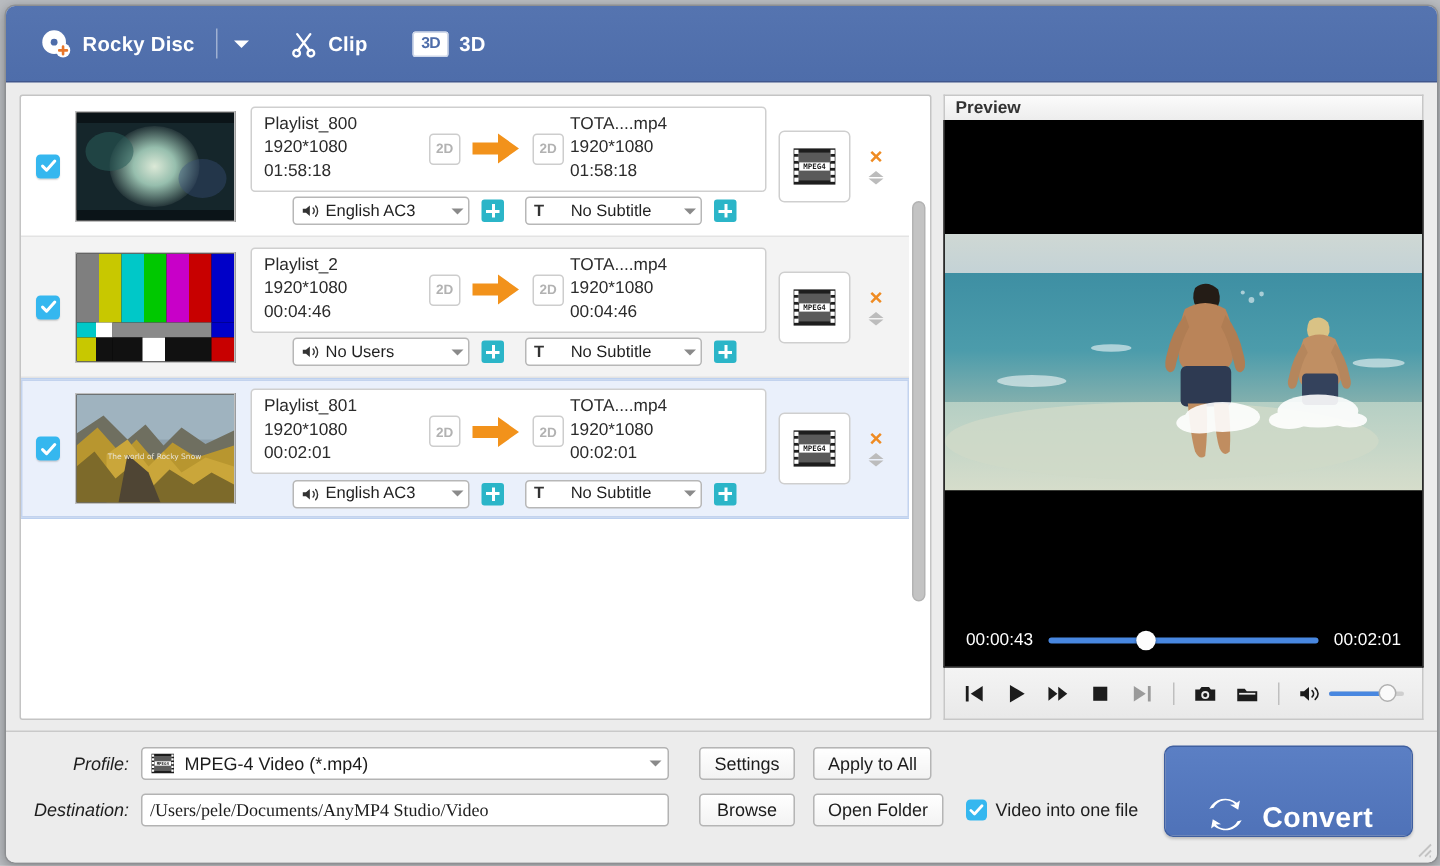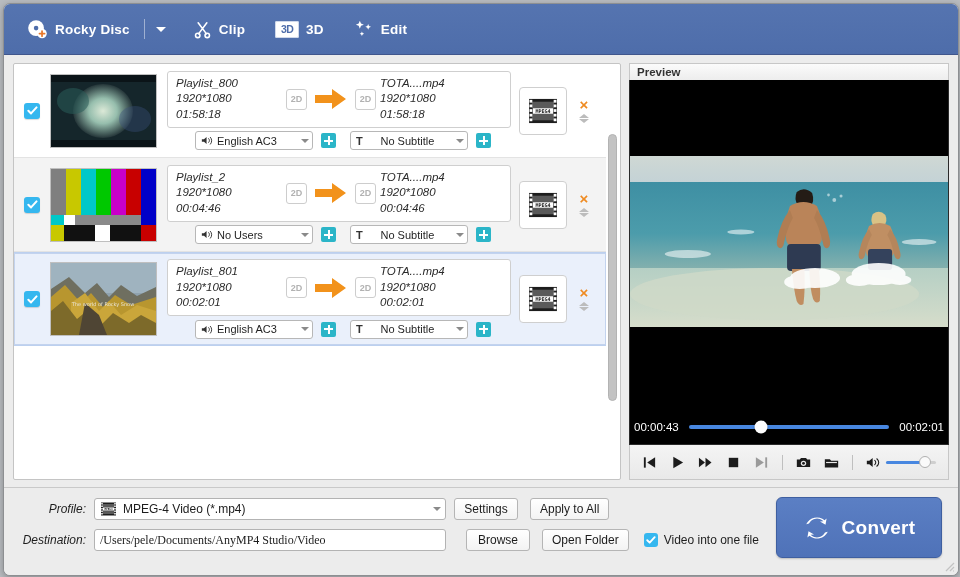--- a/index.html
+++ b/index.html
@@ -168,21 +168,20 @@
     box-sizing: border-box;
     position: relative;
   }
   .col-txt {
     width: 118px;
     padding-left: 8px;
     font-size: 11.5px; color: #2b2b2b;
     line-height: 15.5px;
     box-sizing: border-box;
     white-space: nowrap;
-    font-style: italic;
   }
   .col-txt.right { padding-left: 4px; }
   .badge2d {
     width: 19px; height: 19px;
     border: 1px solid #cdcdcd; border-radius: 3px;
     color: #b2b2b2; font-size: 9px; font-weight: bold;
     display: flex; align-items: center; justify-content: center;
     flex: 0 0 auto;
   }
   .arrow-wrap { width: 48px; display: flex; justify-content: center; flex: 0 0 auto;}
@@ -293,21 +292,21 @@
     flex: 1 1 auto;
     overflow: hidden;
     min-height: 0;
   }
   .video .scene { position: absolute; left:0; right:0; top: 76px; height: 171px; }
   .video .scene svg { display:block; width: 100%; height: 100%;}
   .seekbar {
     position: absolute; left: 0; right: 0; bottom: 0;
     height: 34px;
     display: flex; align-items: center;
-    padding: 0 4px;
+    padding: 0 14px;
     box-sizing: border-box;
     gap: 10px;
     background: #000;
   }
   .tcode { color: #fff; font-size: 11.5px; flex: 0 0 auto;}
   .track {
     flex: 1 1 auto; height: 4px; background: #4887e0; border-radius: 2px;
     position: relative; cursor: default;
   }
   .track .knob {
@@ -387,21 +386,21 @@
     background: #35b7ef; display:flex; align-items:center; justify-content:center;
     cursor: default; flex: 0 0 auto;
   }
   .mchk svg { width: 10px; height: 10px;}
   .mlabel { font-size: 12px; color: #1e1e1e; }
   .convert {
     position: absolute; right: 16px; top: 9px;
     width: 164px; height: 59px;
     background: linear-gradient(to bottom,#5b7fc4 0%, #4f72b8 100%);
     border: 1px solid #3f5fa0; border-radius: 6px;
-    display: flex; align-items: center; justify-content: center;
+    display: flex; align-items: flex-end; justify-content: center;
     gap: 11px; cursor: default;
     box-shadow: 0 1px 2px rgba(0,0,0,.2);
   }
   .convert .lbl { color: #fff; font-size: 19px; font-weight: bold; letter-spacing: .3px;}
   .convert svg { width: 28px; height: 28px;}
   .grip { position: absolute; right: 3px; bottom: 3px; width: 12px; height: 12px; opacity: .5;}
 </style>
 </head>
 <body>
 
@@ -426,28 +425,20 @@
       <svg width="19" height="19" viewBox="0 0 24 24">
         <path d="M6.5 3.5L17 17.5M17.5 3.5L7 17.5" stroke="#ffffff" stroke-width="2" stroke-linecap="round"></path>
         <circle cx="6" cy="19.5" r="2.8" fill="none" stroke="#ffffff" stroke-width="2"></circle>
         <circle cx="18" cy="19.5" r="2.8" fill="none" stroke="#ffffff" stroke-width="2"></circle>
       </svg>
       <span class="lbl">Clip</span>
     </div>
     <div class="tbtn" style="margin-left:14px">
       <div class="icon-3d">3D</div>
       <span class="lbl">3D</span>
-    </div>
-    <div class="tbtn" style="margin-left:14px">
-      <svg width="20" height="20" viewBox="0 0 24 24">
-        <path d="M7 2l1.4 3.4L11.8 6.8 8.4 8.2 7 11.6 5.6 8.2 2.2 6.8 5.6 5.4z" fill="#ffffff"></path>
-        <path d="M17 6l1 2.4 2.4 1-2.4 1-1 2.4-1-2.4-2.4-1 2.4-1z" fill="#ffffff"></path>
-        <path d="M9.5 15l.8 1.9 1.9.8-1.9.8-.8 1.9-.8-1.9-1.9-.8 1.9-.8z" fill="#ffffff"></path>
-      </svg>
-      <span class="lbl">Edit</span>
     </div>
   </div>
 
   <div class="body">
 
     <div class="listpane">
       <div class="rows">
 
         <div class="row">
           <div class="chk">
@@ -863,21 +854,21 @@
             <rect x="28.5" y="12" width="3" height="3"></rect>
               <rect x="28.5" y="17" width="3" height="3"></rect>
             <rect x="28.5" y="22" width="3" height="3"></rect>
           </g>
           <rect x="6" y="11" width="22" height="6" fill="#ffffff"></rect>
           <text x="17" y="16" font-size="5.4" font-family="DejaVu Sans Mono, monospace" fill="#1d1d1d" text-anchor="middle" font-weight="bold">MPEG4</text>
         </svg>
         <span class="txt">MPEG-4 Video (*.mp4)</span>
         <span class="chev"></span>
       </div>
-      <div class="btn" style="margin-left:0">Settings</div>
+      <div class="btn" style="margin-left:12px">Settings</div>
       <div class="btn" style="margin-left:4px">Apply to All</div>
     </div>
     <div class="brow">
       <div class="blabel">Destination:</div>
       <input class="dest-input" type="text" value="/Users/pele/Documents/AnyMP4 Studio/Video" style="">
       <div class="btn" style="margin-left:12px">Browse</div>
       <div class="btn" style="margin-left:4px">Open Folder</div>
       <div class="mergewrap">
         <div class="mchk">
           <svg viewBox="0 0 12 12">

